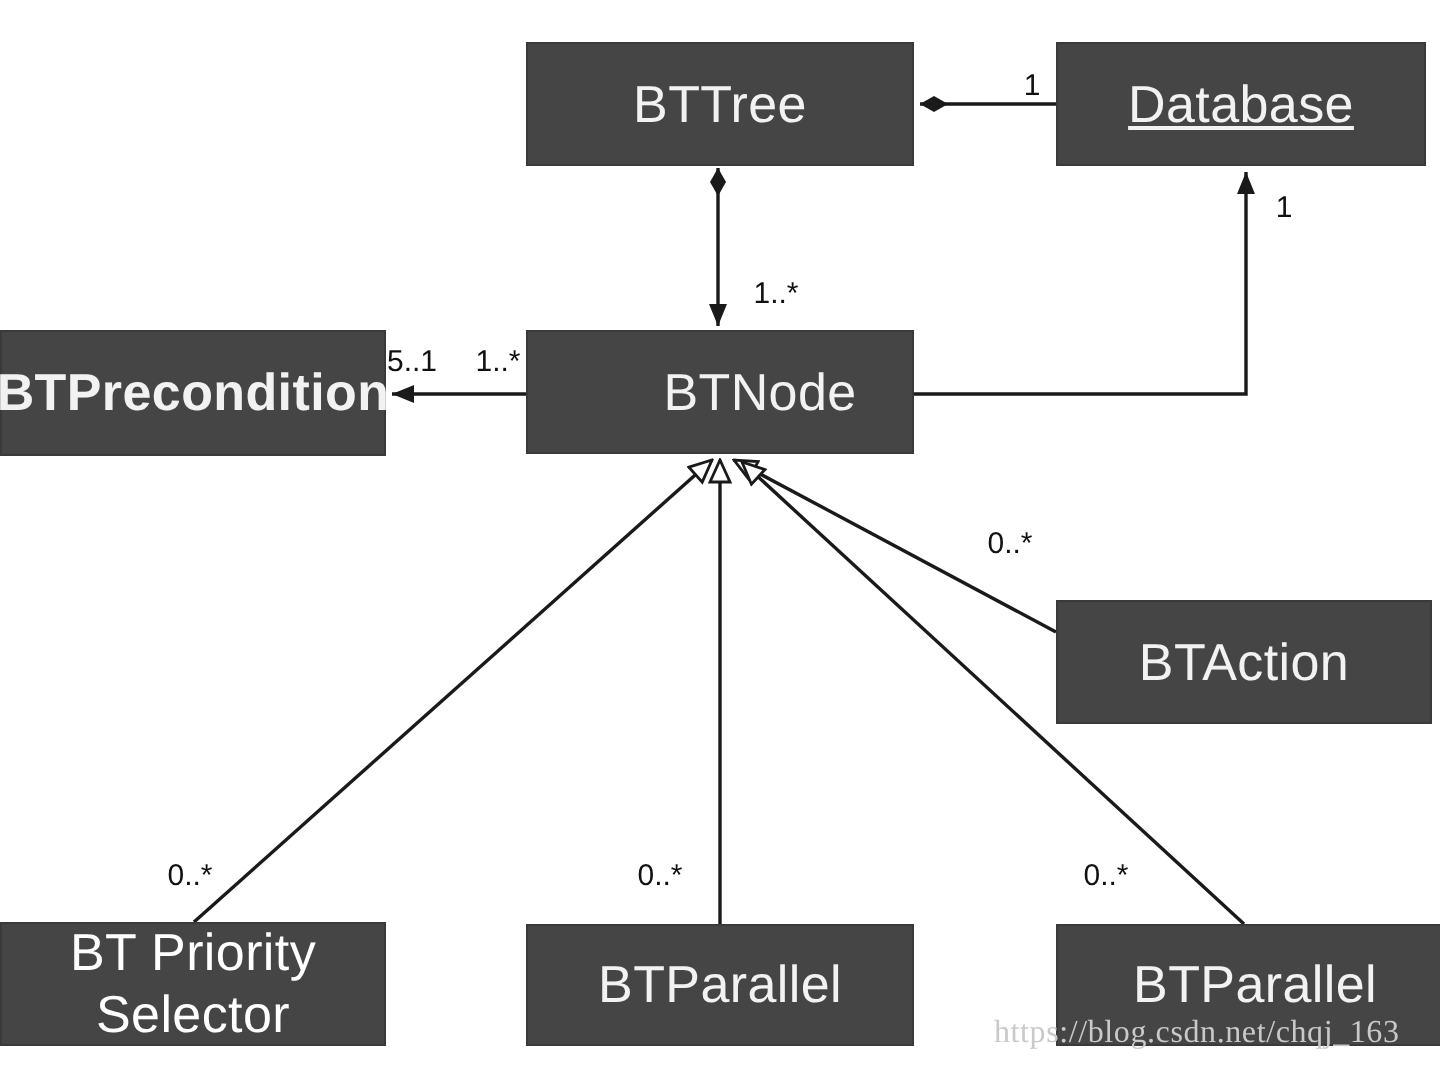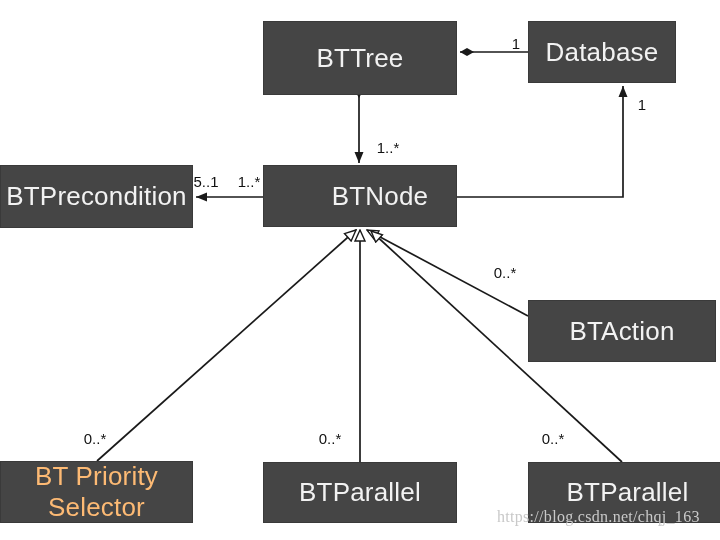--- a/index.html
+++ b/index.html
@@ -33,26 +33,26 @@
   <polyline points="528,52 460,52" class="edge" stroke="#1a1a1a" stroke-width="1.7" marker-end="url(#m-diamond)"></polyline>
       <polyline points="359,84 359,163" class="edge" stroke="#1a1a1a" stroke-width="1.7" marker-start="url(#m-diamond)" marker-end="url(#m-arrow)"></polyline>
       <polyline points="263,197 196,197" class="edge" stroke="#1a1a1a" stroke-width="1.7" marker-end="url(#m-arrow)"></polyline>
       <polyline points="457,197 623,197 623,86" class="edge" stroke="#1a1a1a" stroke-width="1.7" marker-end="url(#m-arrow)"></polyline>
       <polyline points="97,461 356,230" class="edge" stroke="#1a1a1a" stroke-width="1.7" marker-end="url(#m-triangle)"></polyline>
       <polyline points="360,462 360,230" class="edge" stroke="#1a1a1a" stroke-width="1.7" marker-end="url(#m-triangle)"></polyline>
       <polyline points="528,316 367,230" class="edge" stroke="#1a1a1a" stroke-width="1.7" marker-end="url(#m-triangle)"></polyline>
       <polyline points="622,462 371,231" class="edge" stroke="#1a1a1a" stroke-width="1.7" marker-end="url(#m-triangle)"></polyline>
     </svg>
   <div id="nodes-layer">
-      <div class="node" style="left: 263px; top: 21px; width: 194px; height: 74px; background: rgb(69, 69, 69); color: rgb(242, 242, 242); border-color: rgb(58, 58, 58);">BTTree</div>
-      <div class="node" style="left: 528px; top: 21px; width: 148px; height: 62px; background: rgb(69, 69, 69); color: rgb(242, 242, 242); border-color: rgb(58, 58, 58);">Database</div>
-      <div class="node" style="left: 0px; top: 165px; width: 193px; height: 63px; background: rgb(69, 69, 69); color: rgb(242, 242, 242); border-color: rgb(58, 58, 58);">BTPrecondition</div>
+      <div class="node" style="left: 263px; top: 21px; width: 194px; height: 62px; background: rgb(69, 69, 69); color: rgb(242, 242, 242); border-color: rgb(58, 58, 58);">BTTree</div>
+      <div class="node" style="left: 528px; top: 21px; width: 185px; height: 62px; background: rgb(69, 69, 69); color: rgb(242, 242, 242); border-color: rgb(58, 58, 58); text-decoration: underline;">Database</div>
+      <div class="node" style="left: 0px; top: 165px; width: 193px; height: 63px; background: rgb(69, 69, 69); color: rgb(242, 242, 242); border-color: rgb(58, 58, 58); font-weight: bold;">BTPrecondition</div>
       <div class="node" style="left: 263px; top: 165px; width: 194px; height: 62px; background: rgb(69, 69, 69); color: rgb(242, 242, 242); border-color: rgb(58, 58, 58); padding-left: 40px;">BTNode</div>
       <div class="node" style="left: 528px; top: 282px; width: 188px; height: 62px; background: rgb(69, 69, 69); color: rgb(242, 242, 242); border-color: rgb(58, 58, 58); margin-top: 18px;">BTAction</div>
-      <div class="node" style="left: 0px; top: 461px; width: 193px; height: 62px; background: rgb(69, 69, 69); color: #fdba74; border-color: rgb(58, 58, 58);">BT Priority
+      <div class="node" style="left: 0px; top: 461px; width: 193px; height: 62px; background: rgb(69, 69, 69); color: #ffffff; border-color: rgb(58, 58, 58);">BT Priority
 Selector</div>
       <div class="node" style="left: 263px; top: 462px; width: 194px; height: 61px; background: rgb(69, 69, 69); color: rgb(242, 242, 242); border-color: rgb(58, 58, 58);">BTParallel</div>
       <div class="node" style="left: 528px; top: 462px; width: 199px; height: 61px; background: rgb(69, 69, 69); color: rgb(242, 242, 242); border-color: rgb(58, 58, 58);">BTParallel</div>
     </div>
   <div id="labels-layer">
       <span class="mult" style="left: 516px; top: 43px; color: rgb(17, 17, 17);">1</span>
       <span class="mult" style="left: 388px; top: 147px; color: rgb(17, 17, 17);">1..*</span>
       <span class="mult" style="left: 206px; top: 181px; color: rgb(17, 17, 17);">5..1</span>
       <span class="mult" style="left: 249px; top: 181px; color: rgb(17, 17, 17);">1..*</span>
       <span class="mult" style="left: 642px; top: 104px; color: rgb(17, 17, 17);">1</span>

